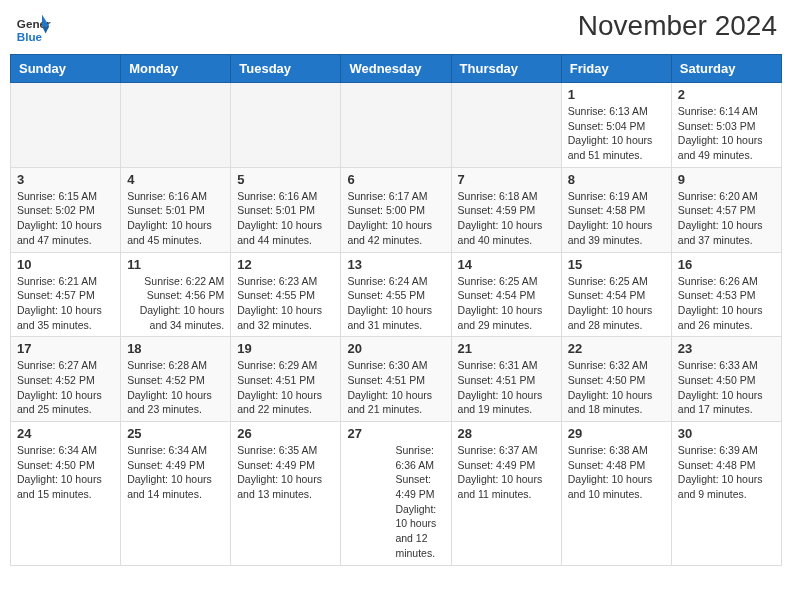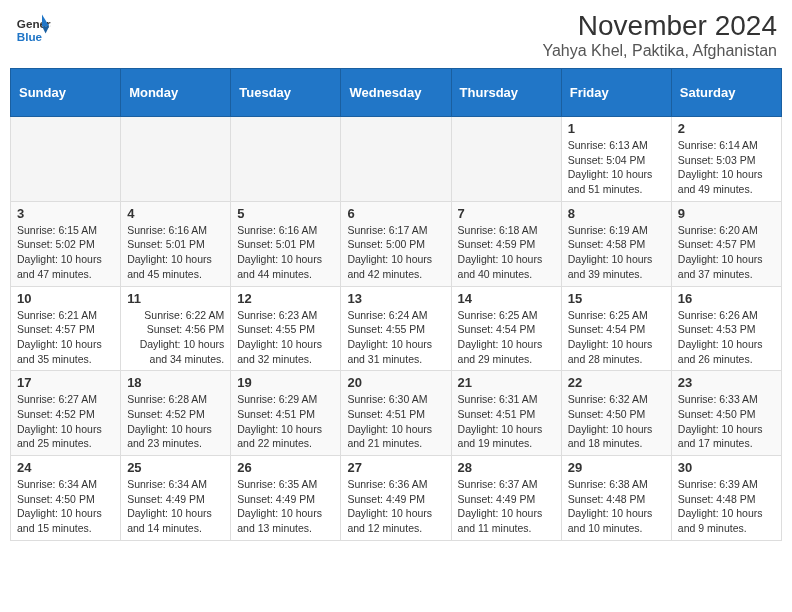--- a/index.html
+++ b/index.html
@@ -40,21 +40,21 @@
     }
     .calendar {
       width: 100%;
       border-collapse: collapse;
       border: 1px solid #ccc;
     }
     .calendar th {
       background-color: #2176c7;
       color: #fff;
       text-align: left;
-      padding: 16px 8px;
+      padding: 6px 8px;
       font-size: 13px;
       border: 1px solid #1a5fa0;
     }
     .calendar td {
       vertical-align: top;
       padding: 4px 6px;
       border: 1px solid #ddd;
       width: calc(100% / 7);
       height: 80px;
       background: #fff;
@@ -85,21 +85,20 @@
   <div class="logo">
     <svg class="logo-icon" viewBox="0 0 40 40">
       <text x="2" y="20" font-size="13" font-weight="bold" fill="#333">General</text>
       <text x="2" y="34" font-size="13" font-weight="bold" fill="#2176c7">Blue</text>
       <polygon points="30,5 38,18 30,18" fill="#2176c7"></polygon>
       <polygon points="30,18 38,18 34,26" fill="#1a5fa0"></polygon>
     </svg>
   </div>
   <div class="title-block">
     <div class="month-title">November 2024</div>
-    <div class="location-title">Yahya Khel, Paktika, Afghanistan</div>
   </div>
 </div>
 
 <table class="calendar">
   <thead>
     <tr>
     <th>Sunday</th>
         <th>Monday</th>
         <th>Tuesday</th>
         <th>Wednesday</th>
@@ -300,21 +299,21 @@
         </td>
         <td>
           <span class="day-number">26</span>
           <div class="day-info" style="white-space: pre-line;">Sunrise: 6:35 AM
 Sunset: 4:49 PM
 Daylight: 10 hours
 and 13 minutes.</div>
         </td>
         <td>
           <span class="day-number">27</span>
-          <div class="day-info" style="white-space: pre-line;">Sunrise: 6:36 AM
+          <div class="day-info" style="white-space: pre-line; margin-left: 48px;">Sunrise: 6:36 AM
 Sunset: 4:49 PM
 Daylight: 10 hours
 and 12 minutes.</div>
         </td>
         <td>
           <span class="day-number">28</span>
           <div class="day-info" style="white-space: pre-line;">Sunrise: 6:37 AM
 Sunset: 4:49 PM
 Daylight: 10 hours
 and 11 minutes.</div>

